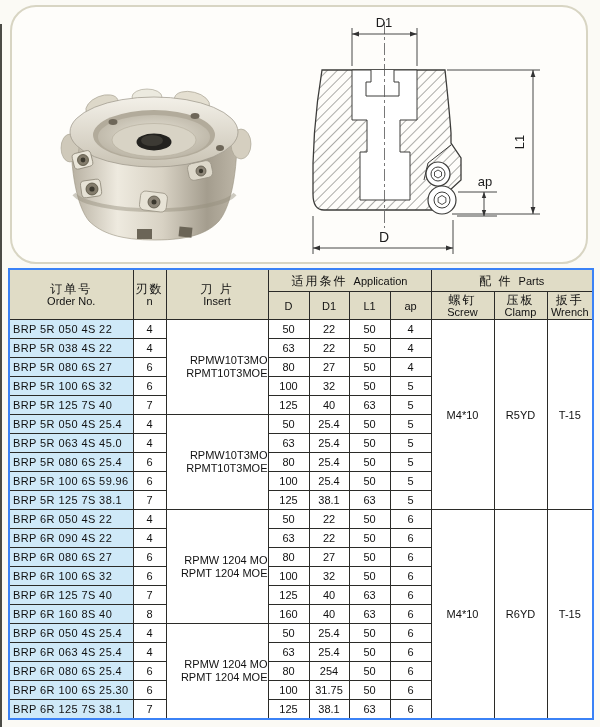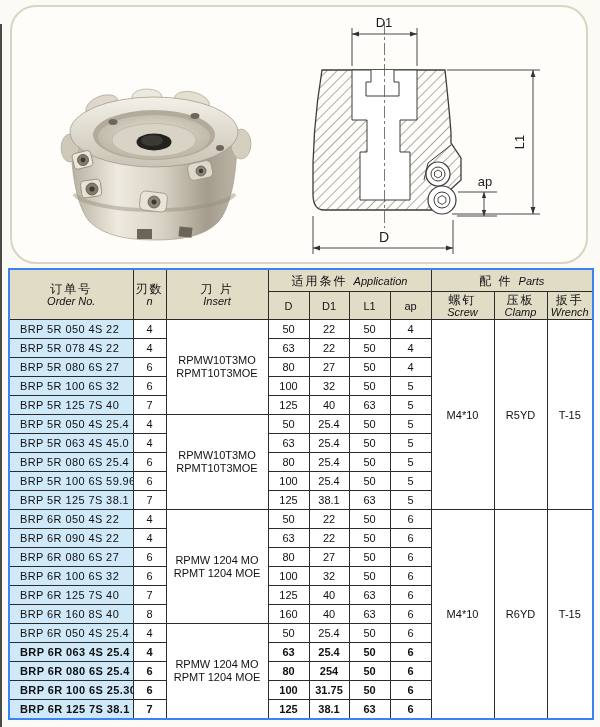--- a/index.html
+++ b/index.html
@@ -23,28 +23,28 @@
     border:2px solid #3b82f6;
   }
   .spec th,.spec td{
     border:1px solid #2b2b28;padding:0;text-align:center;
     font-size:11px;line-height:12px;white-space:nowrap;overflow:hidden;color:#111;
   }
   .spec thead th{background:#e0dcc6;font-weight:normal;}
   .spec thead tr.group-row th{height:21px;}
   .spec thead tr.sub-row th{height:27px;}
   .zh{font-size:12px;letter-spacing:2px;}
-  .en{font-size:11px;letter-spacing:0;font-style:italic;}
+  .en{font-size:11px;letter-spacing:0;}
   .inlinehdr .zh{margin-right:6px;}
   .spec tbody td{height:18px;background:#fff;}
   .spec tbody td.order{
-    background:#cfe9f8;text-align:left;padding-left:10px;letter-spacing:.4px;
+    background:#cfe9f8;text-align:left;padding-left:3px;letter-spacing:.4px;
   }
-  .spec tbody td.insert div{line-height:13px;}
-  .spec tbody tr.bold td{font-weight:bold;}
+  .spec tbody td.insert div{line-height:13px;text-align:right;}
+  .spec tbody tr.bold td{font-weight:normal;}
   svg text{font-family:"Liberation Sans", sans-serif;}
 </style>
 </head>
 <body>
 
 <div class="scan-edge"></div>
 
 <div class="photo-box"></div>
 
 <svg class="photo" width="235" height="205" viewBox="0 0 235 205">
@@ -240,21 +240,21 @@
         </td>
         <td>50</td>
         <td>22</td>
         <td>50</td>
         <td>4</td>
         <td rowspan="10">M4*10</td>
         <td rowspan="10">R5YD</td>
         <td rowspan="10">T-15</td>
       </tr>
       <tr>
-        <td class="order">BRP 5R 078 4S 22</td>
+        <td class="order">BRP 5R 038 4S 22</td>
         <td>4</td>
         <td>63</td>
         <td>22</td>
         <td>50</td>
         <td>4</td>
       </tr>
       <tr>
         <td class="order">BRP 5R 080 6S 27</td>
         <td>6</td>
         <td>80</td>

